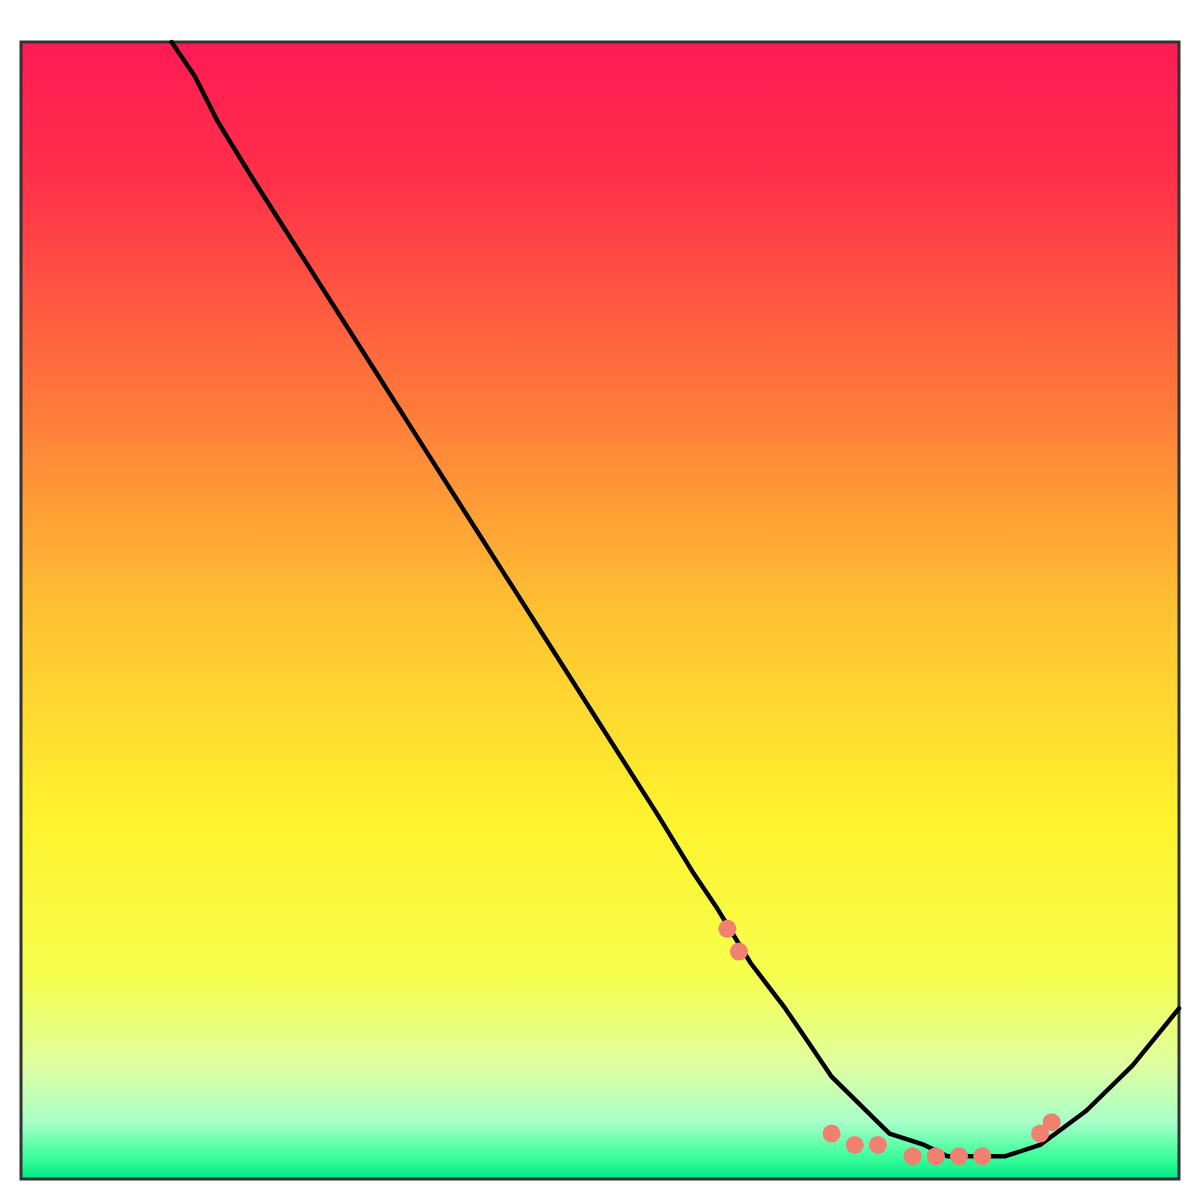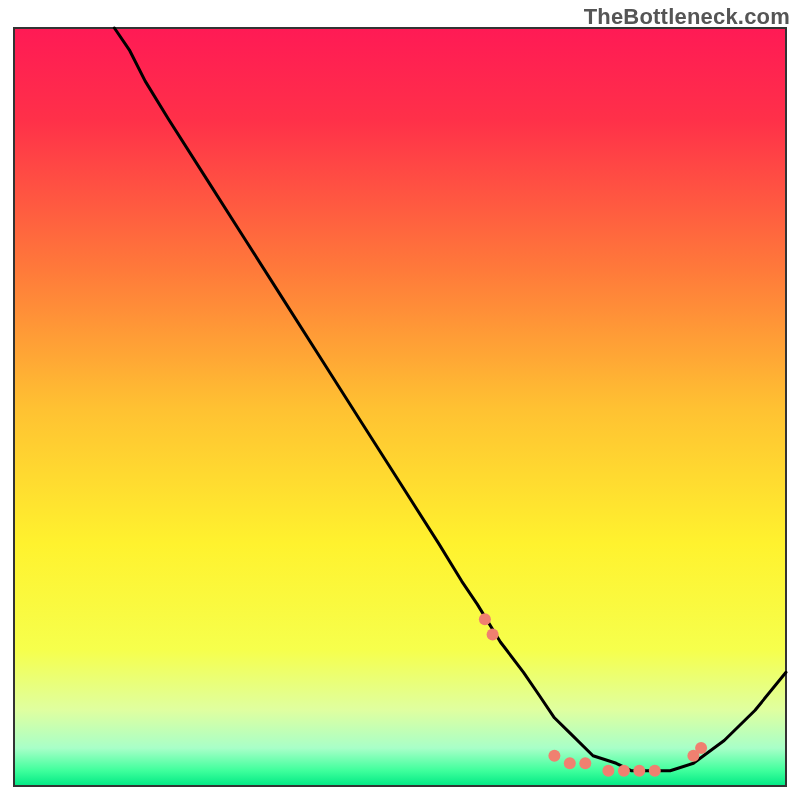--- a/index.html
+++ b/index.html
@@ -62,14 +62,13 @@
         <circle cx="569.8" cy="763.3" r="6" fill="#f08070"></circle>
         <circle cx="585.3" cy="763.3" r="6" fill="#f08070"></circle>
         <circle cx="608.4" cy="770.8" r="6" fill="#f08070"></circle>
         <circle cx="623.9" cy="770.8" r="6" fill="#f08070"></circle>
         <circle cx="639.3" cy="770.8" r="6" fill="#f08070"></circle>
         <circle cx="654.8" cy="770.8" r="6" fill="#f08070"></circle>
         <circle cx="693.4" cy="755.7" r="6" fill="#f08070"></circle>
         <circle cx="701.1" cy="748.1" r="6" fill="#f08070"></circle>
       </g>
   </svg>
-  <div class="watermark">TheBottleneck.com</div>
 </div>
 
 </body></html>

